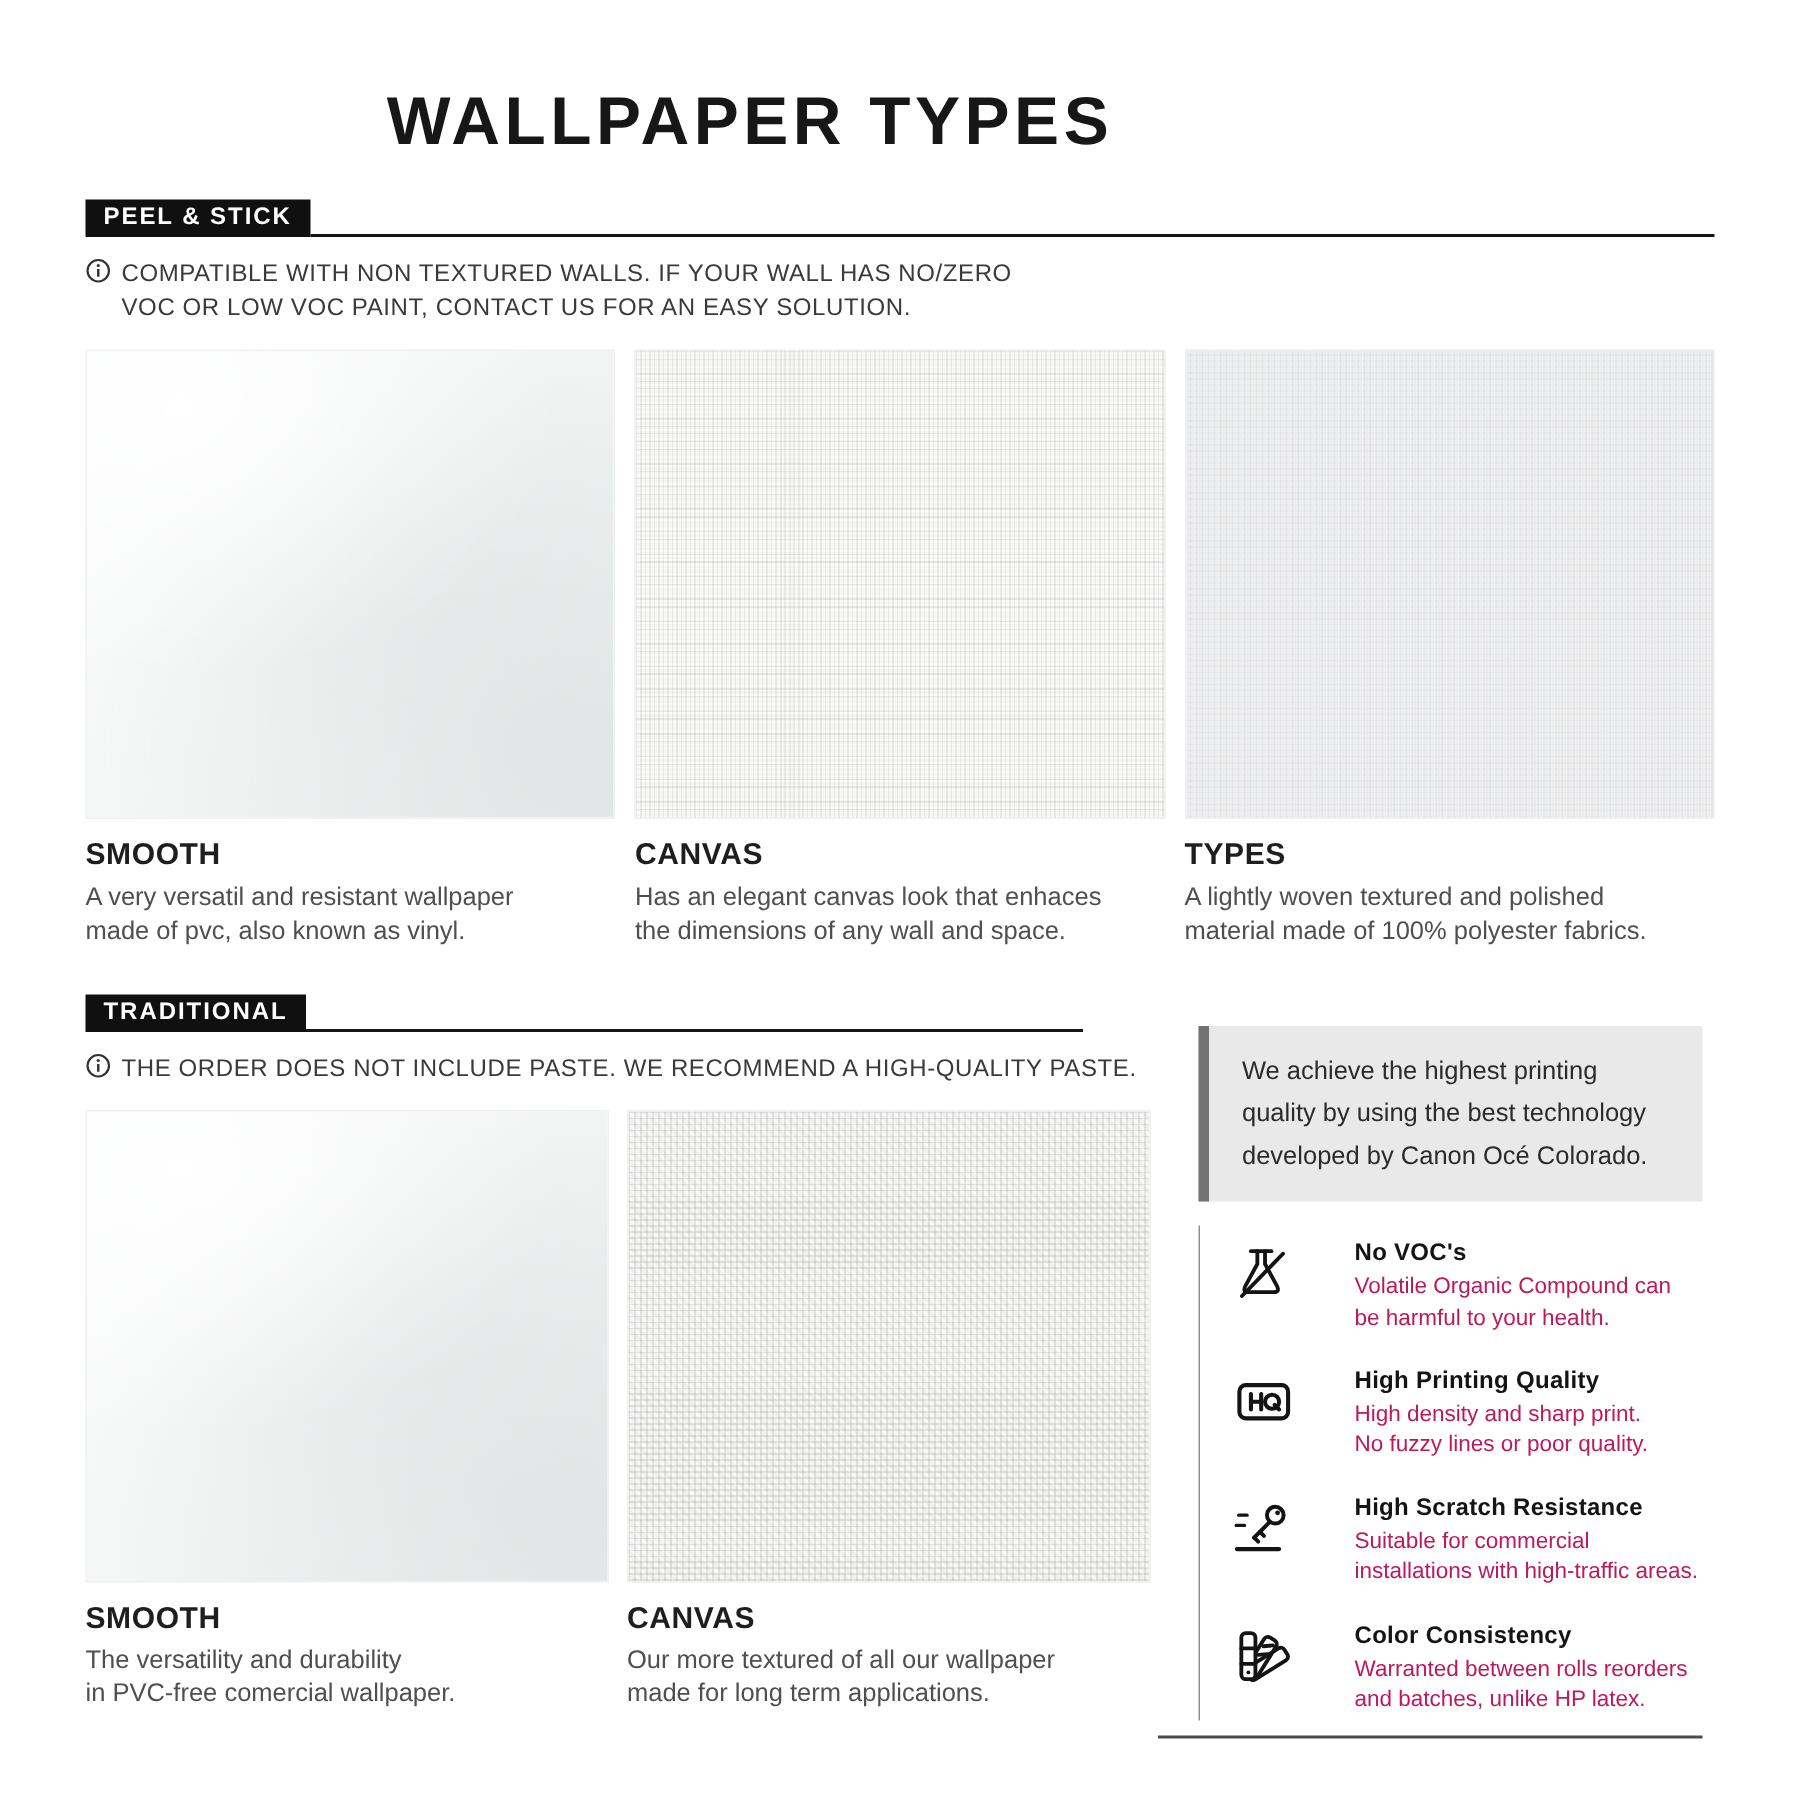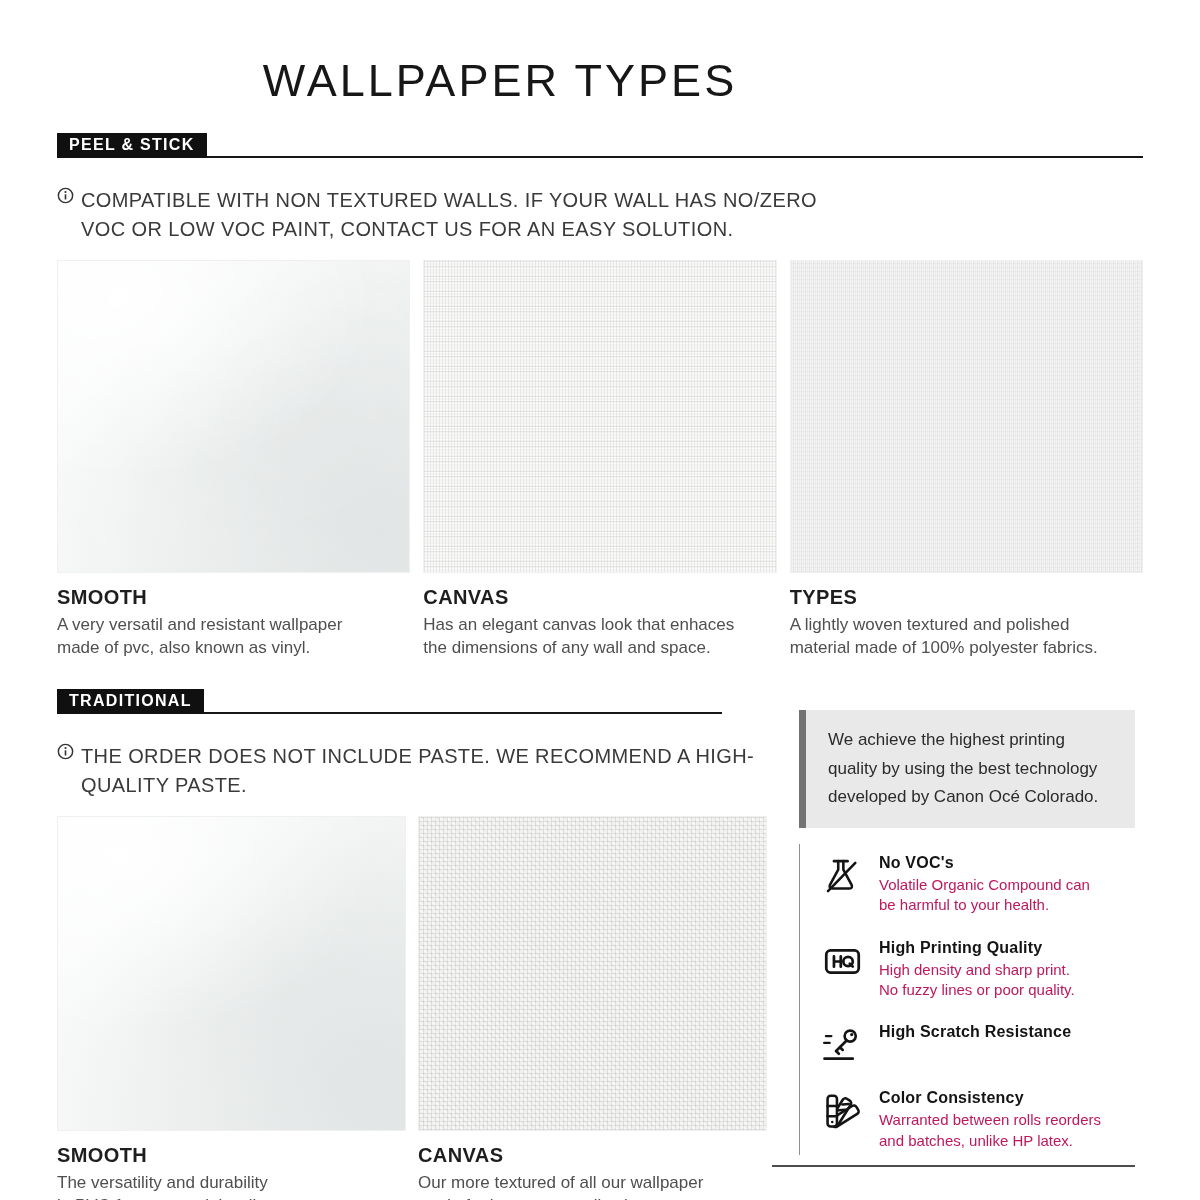--- a/index.html
+++ b/index.html
@@ -11,43 +11,43 @@
     font-family:"Liberation Sans", sans-serif;
     color:#1d1d1d;
     padding:55px 57px 0 57px;
     overflow:hidden;
   }
   
   .page-title{
     width:886px;
     text-align:center;
     font-size:45px;
-    font-weight:400;
+    font-weight:700;
     letter-spacing:3px;
     color:#171717;
     margin:0 0 26px 0;
     white-space:nowrap;
   }
   
   .sec-head{ display:flex; align-items:flex-end; }
   .badge{
     display:inline-block;
     background:#101010; color:#ffffff;
     font-size:16px; font-weight:bold;
     letter-spacing:1.3px;
     padding:3px 12px 4px 12px;
     white-space:nowrap;
   }
   .rule{ flex:1; border-bottom:2px solid #161616; }
   .sec-traditional .rule{ margin-right:45px; }
   
   .note{
     display:flex; gap:7px;
-    margin-top:28px;
-    font-size:20px; font-weight:500;
+    margin-top:13px;
+    font-size:16px; font-weight:500;
     letter-spacing:.4px;
     line-height:1.45;
     color:#3a3a3a;
   }
   .info-ic{ width:17px; height:17px; flex:0 0 auto; margin-top:1px; }
   .note-text{ white-space:pre-line; }
   
   .grid{ display:grid; margin-top:16px; }
   .grid-3{ grid-template-columns:repeat(3,1fr); column-gap:13px; }
   .grid-2{ grid-template-columns:repeat(2,1fr); column-gap:12px; }
@@ -105,21 +105,21 @@
     font-size:17px; line-height:1.68;
     color:#2b2b2b;
     white-space:pre-line;
   }
   
   .features{
     margin-top:16px;
     border-left:1px solid #8f8f8f;
     padding:10px 0 4px 22px;
   }
-  .feature{ display:flex; gap:16px; margin-bottom:23px; }
+  .feature{ display:flex; gap:40px; margin-bottom:23px; }
   .feature:last-child{ margin-bottom:0; }
   .feature-icon{ width:41px; height:41px; flex:0 0 auto; margin-top:2px; }
   .feature-title{ font-size:16px; font-weight:bold; color:#141414; letter-spacing:.2px; }
   .feature-desc{
     margin-top:3px;
     font-size:15px; line-height:1.36;
     color:#be185d;
     white-space:pre-line;
   }
   .bottom-line{
@@ -257,20 +257,22 @@
             <circle cx="34.8" cy="11.2" r="1.9" fill="#141414" stroke="none"></circle>
             <path d="M28.5 18.5 L16.5 30.5"></path>
             <path d="M21 26 l3.2 3.2"></path>
             <path d="M16.5 30.5 l3.2 3.2"></path>
             <path d="M4.5 13 H11" stroke-width="2.6"></path>
             <path d="M2.5 21 H9" stroke-width="2.6"></path>
             <path d="M3 39.5 H36" stroke-width="3.2"></path>
           </svg>
           <div class="feature-text">
             <div class="feature-title">High Scratch Resistance</div>
+            <div class="feature-desc">Suitable for commercial
+installations with high-traffic areas.</div>
           </div>
         </div>
 
         <div class="feature">
           <svg class="feature-icon" viewBox="0 0 48 48" fill="none" stroke="#141414" stroke-width="3" stroke-linecap="round" stroke-linejoin="round">
             <g transform="rotate(58 14 38)">
                 <rect x="8" y="5.5" width="11" height="35" rx="3.5"></rect>
               </g>
             <g transform="rotate(32 14 38)">
                 <rect x="8" y="5.5" width="11" height="35" rx="3.5"></rect>

